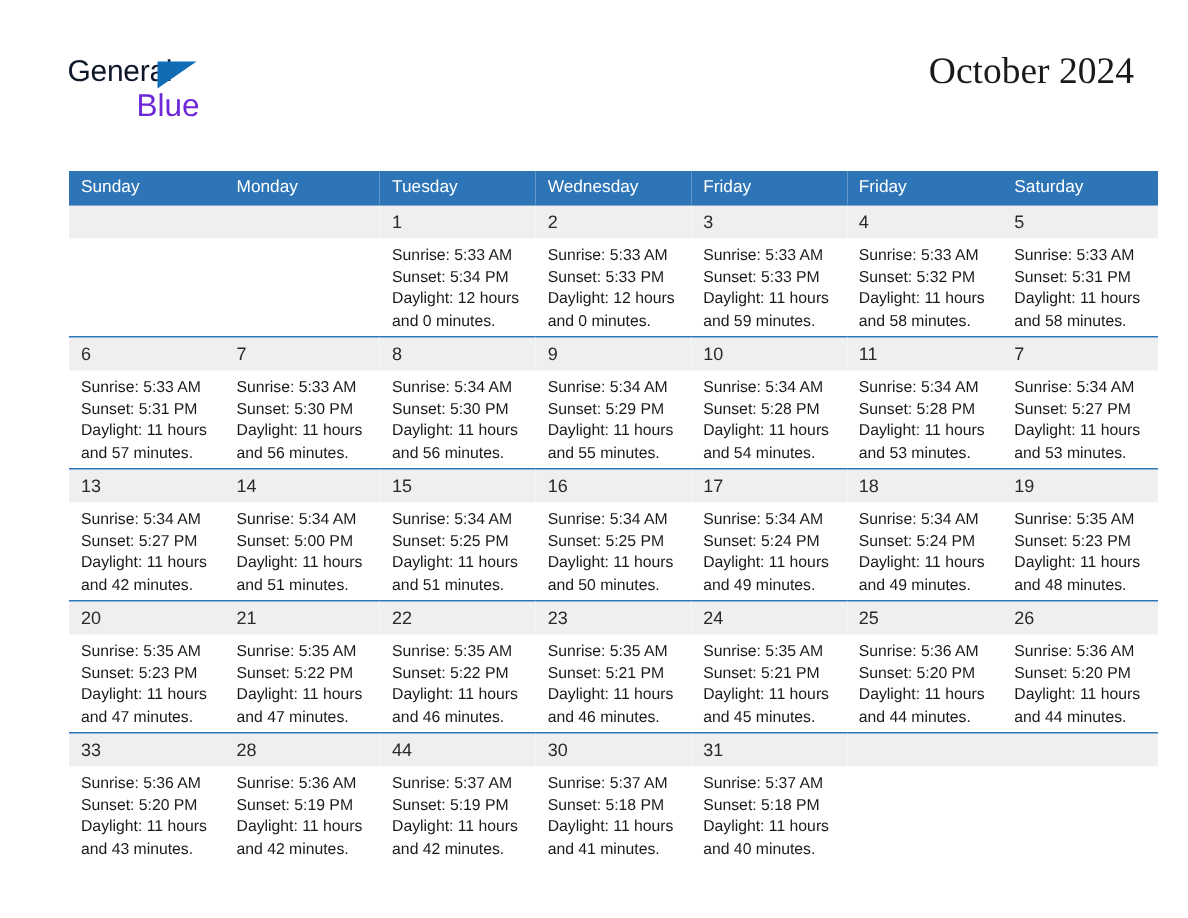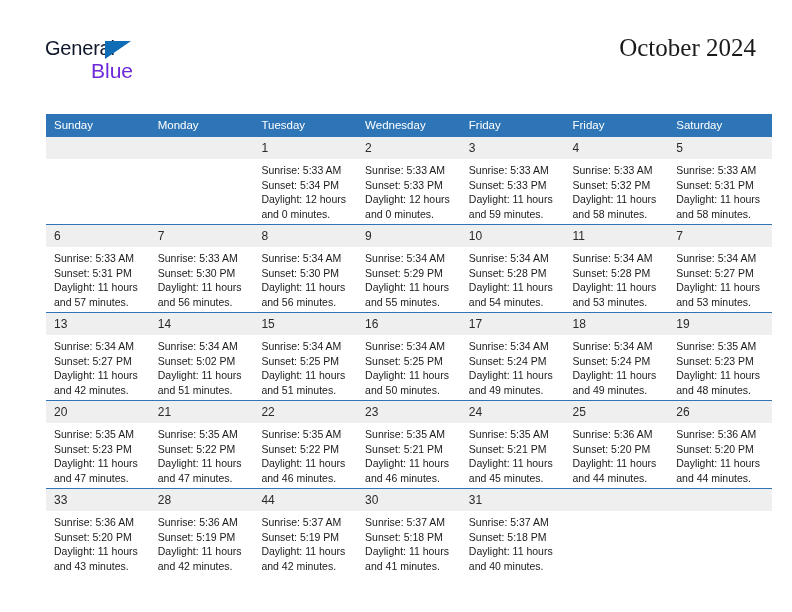--- a/index.html
+++ b/index.html
@@ -300,21 +300,21 @@
               <div>Sunrise: 5:34 AM</div>
               <div>Sunset: 5:27 PM</div>
               <div>Daylight: 11 hours</div>
               <div>and 42 minutes.</div>
             </div>
           </td>
           <td>
             <div class="daynum">14</div>
             <div class="info">
               <div>Sunrise: 5:34 AM</div>
-              <div>Sunset: 5:02 PM</div>
+              <div>Sunset: 5:00 PM</div>
               <div>Daylight: 11 hours</div>
               <div>and 51 minutes.</div>
             </div>
           </td>
           <td>
             <div class="daynum">15</div>
             <div class="info">
               <div>Sunrise: 5:34 AM</div>
               <div>Sunset: 5:25 PM</div>
               <div>Daylight: 11 hours</div>

